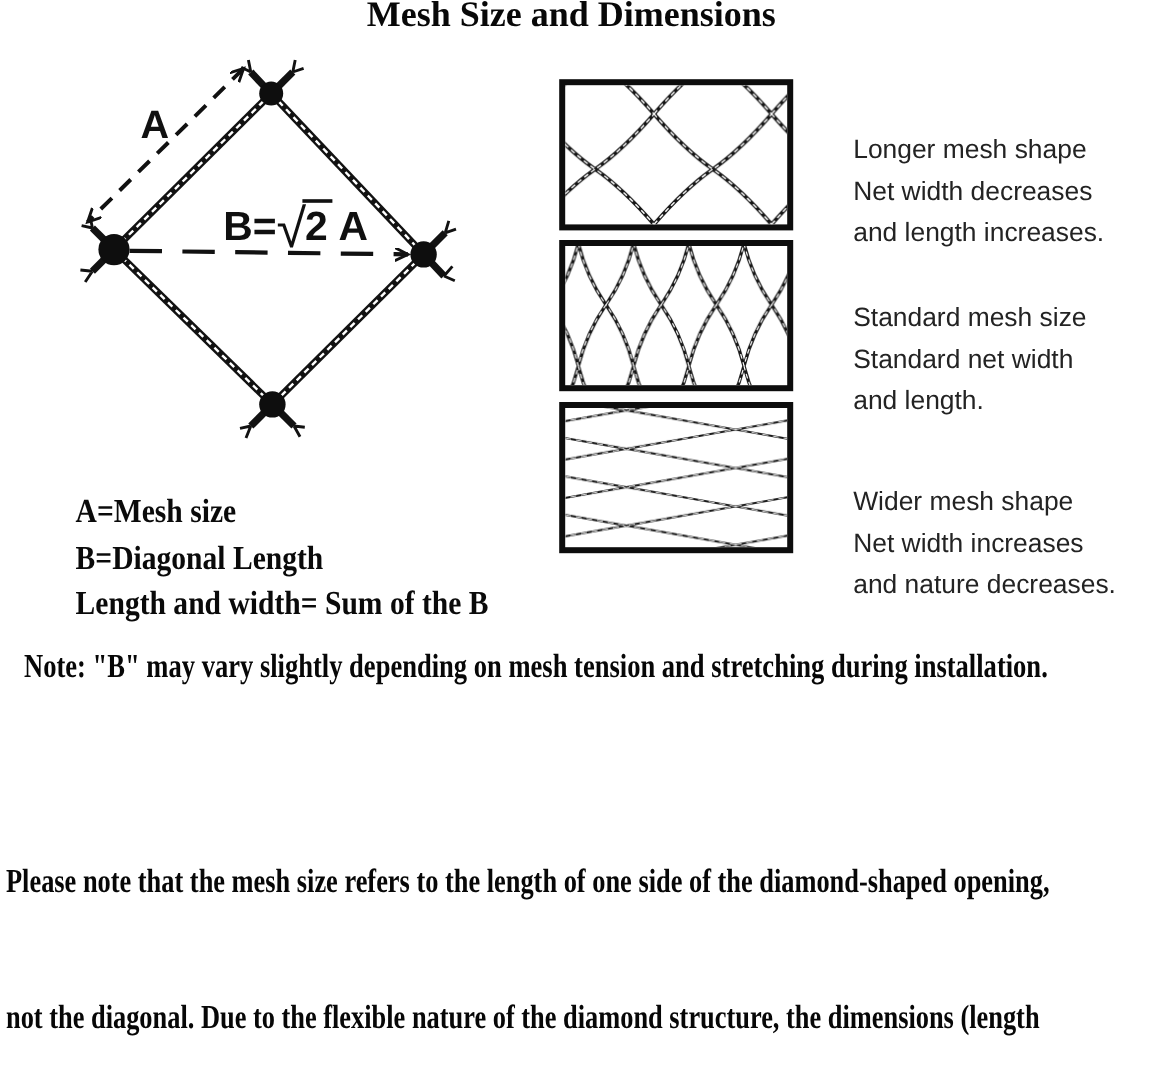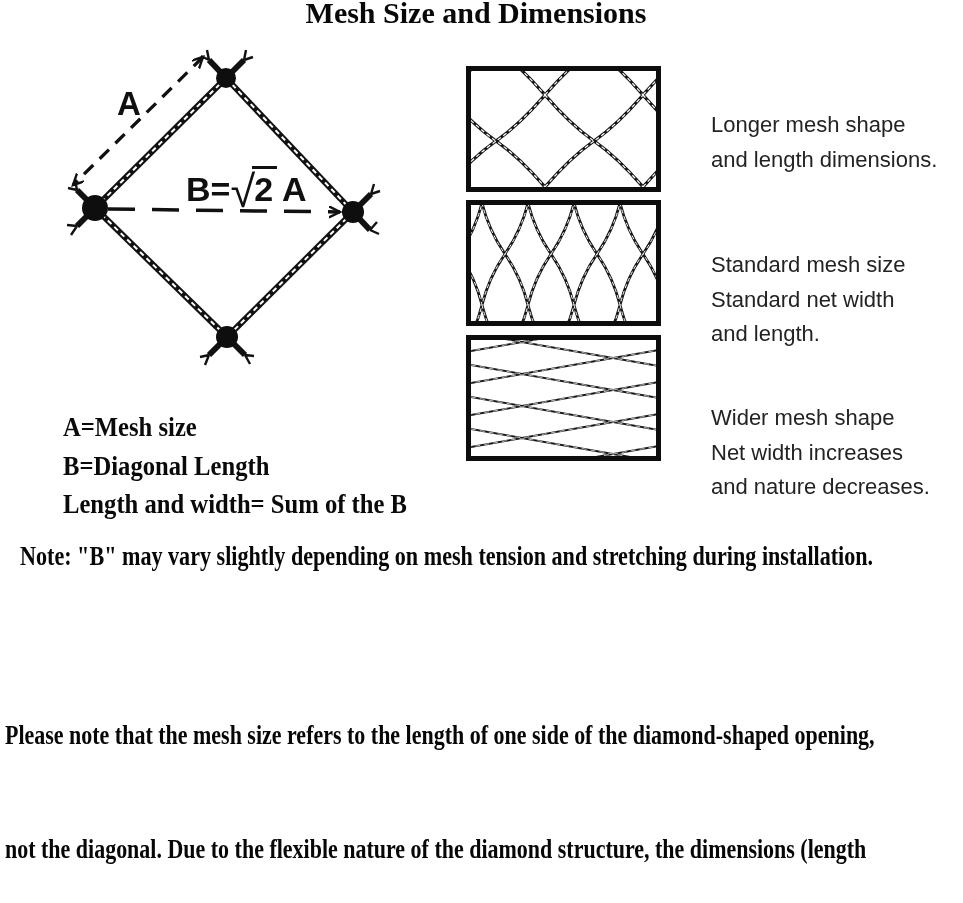--- a/index.html
+++ b/index.html
@@ -114,21 +114,22 @@
         <pattern id="p1" patternUnits="userSpaceOnUse" width="98" height="92" x="-24" y="-22">
           <path d="M0 46 Q26 16 49 0 Q72 16 98 46 Q72 76 49 92 Q26 76 0 46" fill="none" stroke="#161616" stroke-width="3.2"></path>
           <path d="M0 46 Q26 16 49 0 Q72 16 98 46 Q72 76 49 92 Q26 76 0 46" fill="none" stroke="#fff" stroke-width="1.2" stroke-dasharray="4 3"></path>
         </pattern>
       </defs>
       <rect width="185" height="116" fill="url(#p1)"></rect>
     </svg>
   </div>
   <div class="caption" style="top:71px">
     <div>Longer mesh shape</div>
-    <div>and length dimensions.</div>
+    <div>Net width decreases</div>
+    <div>and length increases.</div>
   </div>
 
   <div class="mesh-box" style="top:200px">
     <svg width="185" height="116" viewBox="0 0 185 116">
       <defs>
         <pattern id="p2" patternUnits="userSpaceOnUse" width="46" height="102" x="-12" y="-2">
           <path d="M0 51 Q16 28 23 0 Q30 28 46 51 Q30 74 23 102 Q16 74 0 51" fill="none" stroke="#161616" stroke-width="2.8"></path>
           <path d="M0 51 Q16 28 23 0 Q30 28 46 51 Q30 74 23 102 Q16 74 0 51" fill="none" stroke="#fff" stroke-width="1" stroke-dasharray="4 3"></path>
         </pattern>
       </defs>

